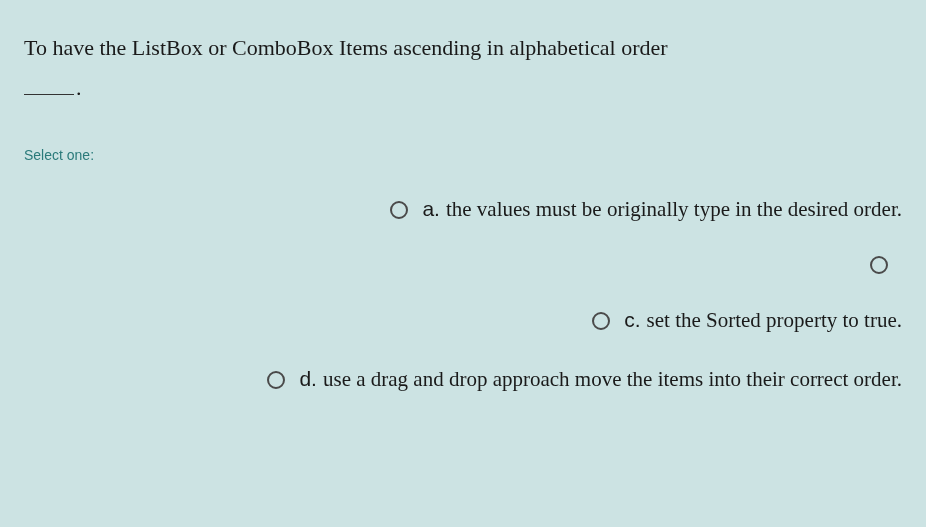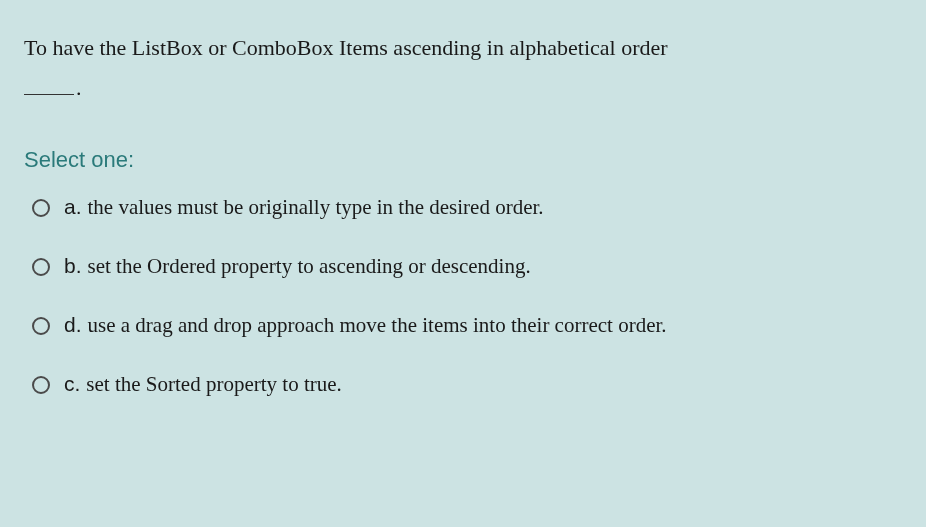--- a/index.html
+++ b/index.html
@@ -22,32 +22,33 @@
     }
     .blank {
       display: inline-block;
       border-bottom: 1.5px solid #333;
       width: 50px;
       vertical-align: baseline;
       margin-right: 2px;
     }
     .select-one {
       font-family: Arial, Helvetica, sans-serif;
-      font-size: 22px;
+      font-size: 14px;
       color: #2a7a7a;
-      margin-bottom: 22px;
+      margin-bottom: 34px;
       font-weight: 400;
     }
     .options {
       padding-left: 8px;
     }
     .option-row {
       display: flex;
       align-items: center;
       margin-bottom: 34px;
+      justify-content: flex-end;
     }
     .radio {
       appearance: none;
       -webkit-appearance: none;
       width: 18px;
       height: 18px;
       border: 2px solid #4a4a4a;
       border-radius: 50%;
       margin-right: 14px;
       cursor: pointer;
@@ -80,32 +81,29 @@
 
   <div class="option-row">
     <input type="radio" name="answer" class="radio" style="">
     <label class="option-label">
       <span class="letter">a.</span><span>the values must be originally type in the desired order.</span>
     </label>
   </div>
 
   <div class="option-row">
     <input type="radio" name="answer" class="radio" style="">
+  </div>
+
+  <div class="option-row">
+    <input type="radio" name="answer" class="radio" style="">
     <label class="option-label">
-      <span class="letter">b.</span><span>set the Ordered property to ascending or descending.</span>
+      <span class="letter">c.</span><span>set the Sorted property to true.</span>
     </label>
   </div>
 
   <div class="option-row">
     <input type="radio" name="answer" class="radio" style="">
     <label class="option-label">
       <span class="letter">d.</span><span>use a drag and drop approach move the items into their correct order.</span>
     </label>
   </div>
 
-  <div class="option-row">
-    <input type="radio" name="answer" class="radio" style="">
-    <label class="option-label">
-      <span class="letter">c.</span><span>set the Sorted property to true.</span>
-    </label>
-  </div>
-
 </div>
 
 </body></html>

